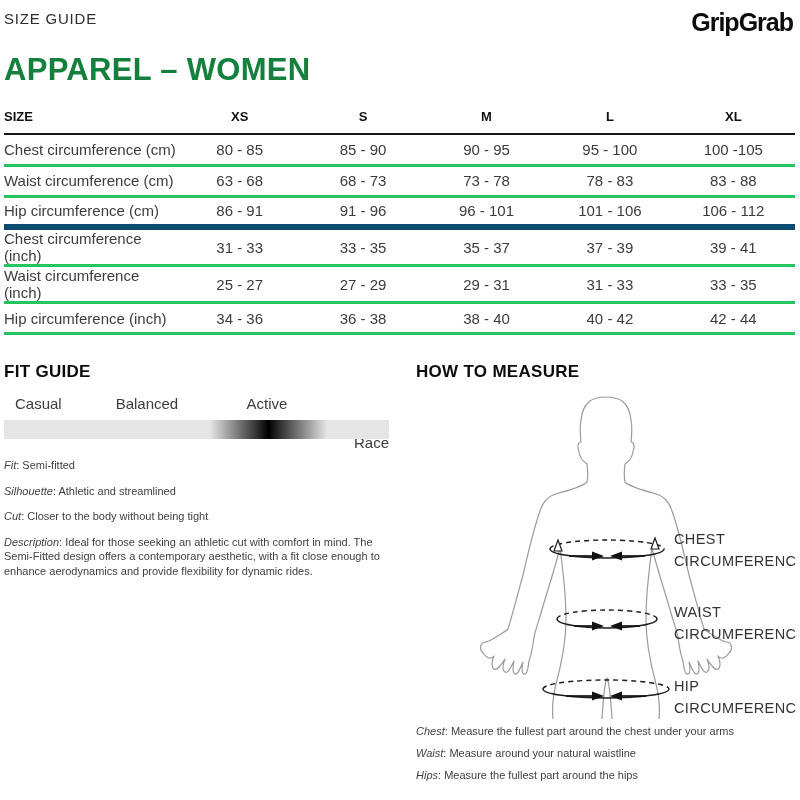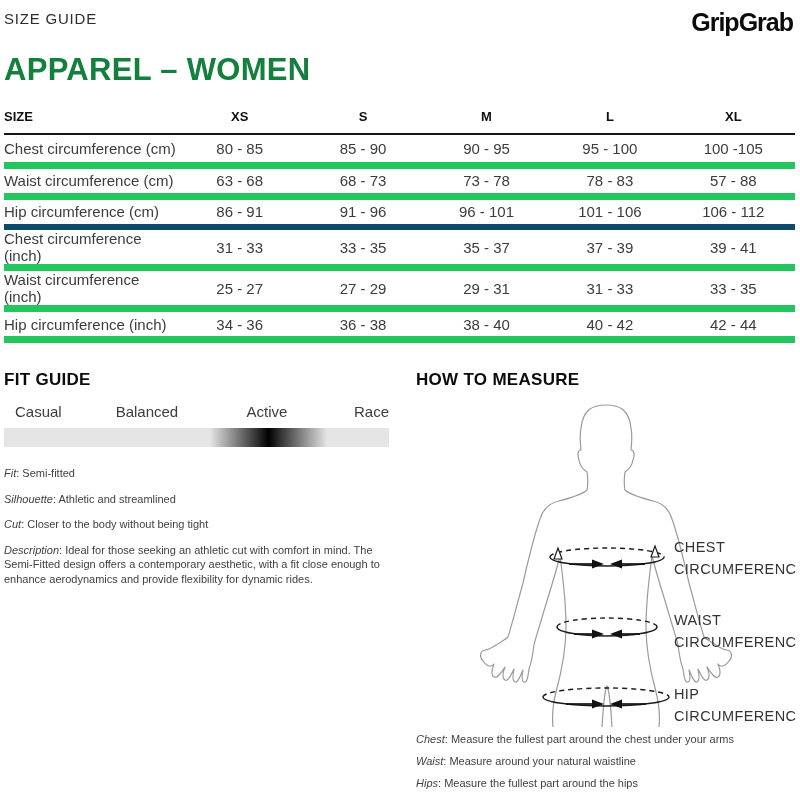--- a/index.html
+++ b/index.html
@@ -14,36 +14,36 @@
 
   h1.title { font-size:31px; font-weight:800; color:#15803d; letter-spacing:.3px; margin-top:15px; }
 
   
   table.size-table { width:100%; border-collapse:collapse; table-layout:fixed; margin-top:21px; }
   .size-table th { font-size:13px; font-weight:700; color:#101010; text-align:center; padding:0 0 9px 0; }
   .size-table th:first-child { text-align:left; }
   .size-table thead tr { border-bottom:2px solid #161616; }
   .size-table td { font-size:15px; color:#3c3c3c; text-align:center; height:31px; }
   .size-table td:first-child { text-align:left; }
-  .size-table tbody tr { border-bottom:7px solid #22c55e; }
+  .size-table tbody tr { border-bottom:3px solid #22c55e; }
   .size-table tbody tr.section-end { border-bottom:6px solid #0c4a6e; }
 
   
   .columns { display:flex; }
   .col-left { width:412px; flex:none; }
   .col-right { flex:1; }
   h2.sec-heading { font-size:17px; font-weight:800; color:#0b0b0b; letter-spacing:.3px; margin-top:27px; }
 
   
   .scale-labels { position:relative; width:385px; height:18px; margin-top:13px; font-size:15px; color:#3c3c3c; }
   .scale-labels span { position:absolute; top:0; white-space:nowrap; }
   .scale-labels span:nth-child(1) { left:11px; }
   .scale-labels span:nth-child(2) { left:29%; }
   .scale-labels span:nth-child(3) { left:63%; }
-  .scale-labels span:nth-child(4) { right:0; }
+  .scale-labels span:nth-child(4) { right:0;margin-top:39px; }
   .fit-bar { position:relative; width:385px; height:19px; margin-top:7px; background:#e5e5e5; overflow:hidden; }
   .fit-marker { position:absolute; top:0; left:53.5%; width:30.5%; height:100%;
     background:linear-gradient(90deg, rgba(0,0,0,0) 0%, rgba(10,10,10,.82) 40%, #000 50%, rgba(10,10,10,.82) 60%, rgba(0,0,0,0) 100%); }
 
   p.attr { font-size:11px; line-height:1.32; color:#3f3f3f; margin-top:11px; max-width:400px; }
   p.attr:first-of-type { margin-top:19px; }
   p.attr em { font-style:italic; }
   p.attr em::after { content:":"; font-style:normal; }
 
   
@@ -98,21 +98,21 @@
         <td>90 - 95</td>
         <td>95 - 100</td>
         <td>100 -105</td>
       </tr>
       <tr>
         <td>Waist circumference (cm)</td>
         <td>63 - 68</td>
         <td>68 - 73</td>
         <td>73 - 78</td>
         <td>78 - 83</td>
-        <td>57 - 88</td>
+        <td>83 - 88</td>
       </tr>
       <tr class="section-end">
         <td>Hip circumference (cm)</td>
         <td>86 - 91</td>
         <td>91 - 96</td>
         <td>96 - 101</td>
         <td>101 - 106</td>
         <td>106 - 112</td>
       </tr>
       <tr>

